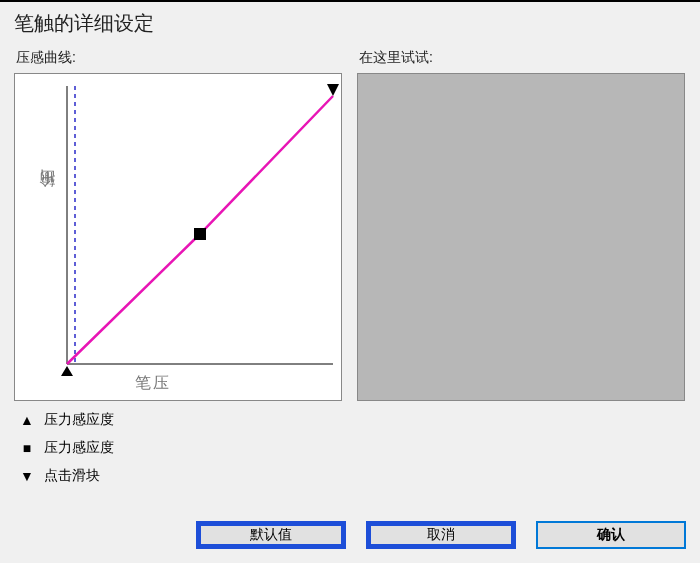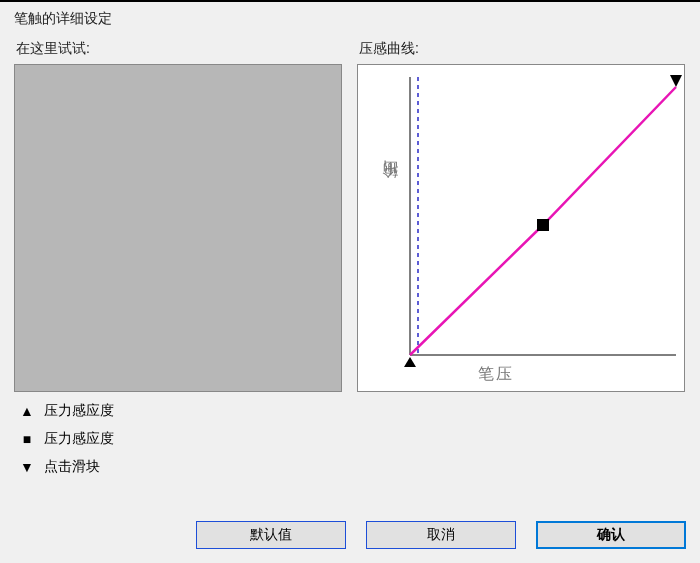--- a/index.html
+++ b/index.html
@@ -17,21 +17,21 @@
   .window {
     width: 700px;
     height: 563px;
     background: #f0f0f0;
     display: flex;
     flex-direction: column;
     border-top: 2px solid #000;
   }
   .titlebar {
     padding: 8px 14px 6px 14px;
-    font-size: 14px;
+    font-size: 20px;
     color: #222;
   }
   .content {
     flex: 1;
     display: flex;
     flex-direction: column;
     padding: 0 14px;
   }
   .panels {
     display: flex;
@@ -75,21 +75,21 @@
   .buttons {
     display: flex;
     justify-content: flex-end;
     gap: 20px;
     padding: 14px 14px 14px 0;
   }
   .btn {
     width: 150px;
     height: 28px;
     background: #e1e1e1;
-    border: 1px solid #1d4ed8;
+    border: 5px solid #1d4ed8;
     font-size: 14px;
     font-family: inherit;
     cursor: pointer;
     display:flex;
     align-items:center;
     justify-content:center;
   }
   .btn.primary {
     border: 2px solid #0078d7;
     font-weight: bold;
@@ -120,45 +120,45 @@
 
 <div class="window">
 
   <div class="titlebar">笔触的详细设定</div>
 
   <div class="content">
 
     <div class="panels">
 
       <div class="panel">
-        <div class="panel-label">在这里试试:</div>
-        <div class="test-box"></div>
-      </div>
-
-      <div class="panel">
         <div class="panel-label">压感曲线:</div>
         <div class="curve-box">
           <span class="axis-label-y">输出</span>
           <span class="axis-label-x">笔压</span>
           <svg width="326" height="326" viewBox="0 0 326 326">
 
             <line x1="52" y1="12" x2="52" y2="290" stroke="#000" stroke-width="1"></line>
             <line x1="52" y1="290" x2="318" y2="290" stroke="#000" stroke-width="1"></line>
 
             <line x1="60" y1="12" x2="60" y2="290" stroke="#2a2ac9" stroke-width="1.5" stroke-dasharray="4,4"></line>
 
             <polyline points="52,290 185,160 318,22" fill="none" stroke="#e815b5" stroke-width="2.5"></polyline>
 
             <polygon points="52,292 46,302 58,302" fill="#000"></polygon>
 
             <rect x="179" y="154" width="12" height="12" fill="#000"></rect>
 
             <polygon points="318,22 312,10 324,10" fill="#000"></polygon>
           </svg>
         </div>
+      </div>
+
+      <div class="panel">
+        <div class="panel-label">在这里试试:</div>
+        <div class="test-box"></div>
       </div>
 
     </div>
 
     <div class="legend">
       <div class="legend-row">
         <span class="legend-glyph">▲</span>
         <span>压力感应度</span>
       </div>
       <div class="legend-row">

